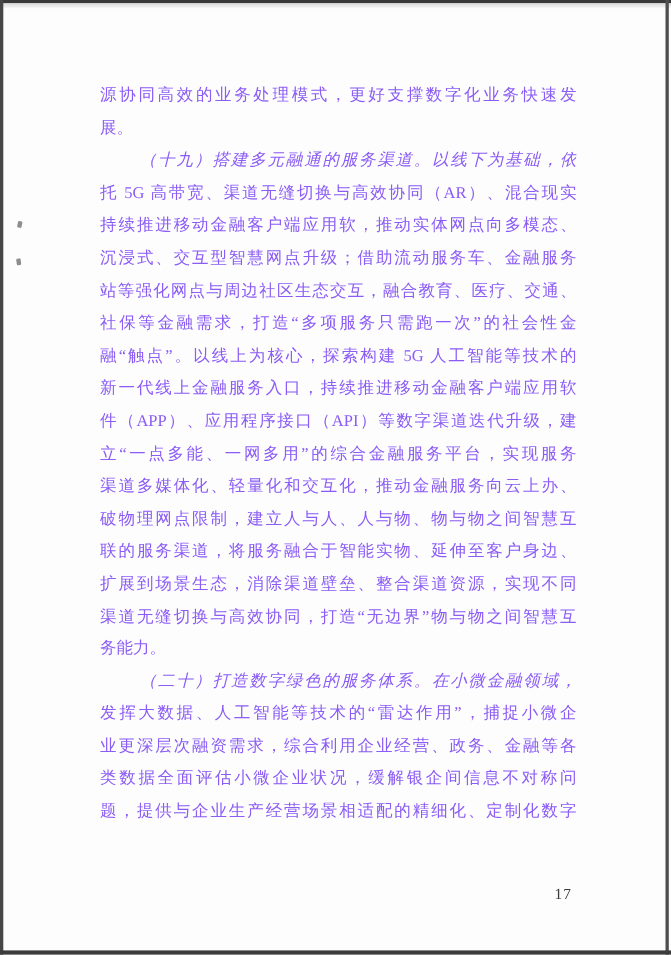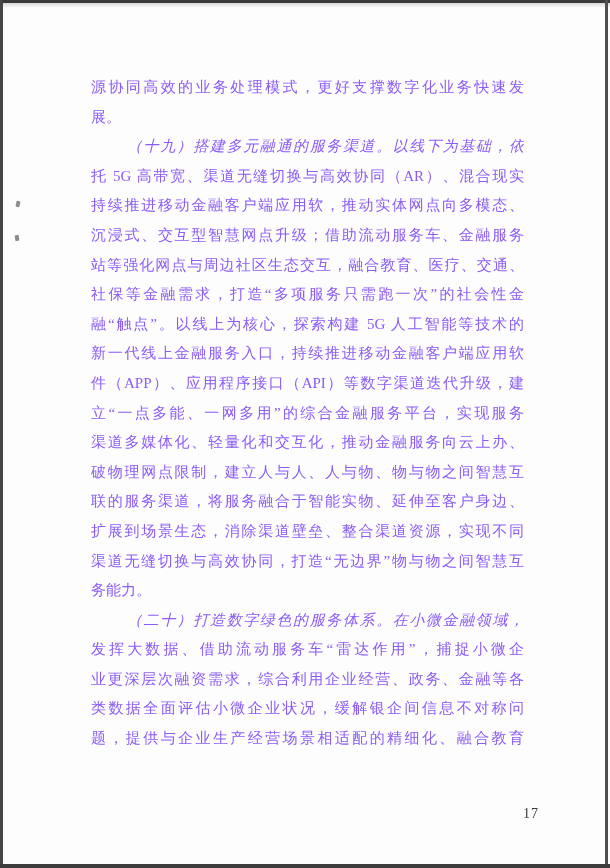--- a/index.html
+++ b/index.html
@@ -35,21 +35,20 @@
   }
   .line.short  { text-align-last: left; }
   .line.indent { text-indent: 36px; font-style: italic; }
 
   .page-number {
     position: absolute;
     left: 504px; top: 806px;
     font-size: 14px;
     color: #3a3a3a;
     letter-spacing: 1px;
-    margin-left: 19px;
   }
 
   
   .speck { position: absolute; background: #8d8d8d; border-radius: 1px; }
   .speck-1 { left: 16px; top: 201px; width: 4px; height: 6px; transform: rotate(12deg); }
   .speck-2 { left: 15px; top: 235px; width: 4px; height: 6px; transform: rotate(-8deg); }
 </style>
 </head>
 <body>
 
@@ -75,19 +74,19 @@
   <div class="line fill">新一代线上金融服务入口，持续推进移动金融客户端应用软</div>
   <div class="line fill">件（APP）、应用程序接口（API）等数字渠道迭代升级，建</div>
   <div class="line fill">立“一点多能、一网多用”的综合金融服务平台，实现服务</div>
   <div class="line fill">渠道多媒体化、轻量化和交互化，推动金融服务向云上办、</div>
   <div class="line fill">破物理网点限制，建立人与人、人与物、物与物之间智慧互</div>
   <div class="line fill">联的服务渠道，将服务融合于智能实物、延伸至客户身边、</div>
   <div class="line fill">扩展到场景生态，消除渠道壁垒、整合渠道资源，实现不同</div>
   <div class="line fill">渠道无缝切换与高效协同，打造“无边界”物与物之间智慧互</div>
   <div class="line short">务能力。</div>
   <div class="line indent fill">（二十）打造数字绿色的服务体系。在小微金融领域，</div>
-  <div class="line fill">发挥大数据、借助流动服务车“雷达作用”，捕捉小微企</div>
+  <div class="line fill">发挥大数据、人工智能等技术的“雷达作用”，捕捉小微企</div>
   <div class="line fill">业更深层次融资需求，综合利用企业经营、政务、金融等各</div>
   <div class="line fill">类数据全面评估小微企业状况，缓解银企间信息不对称问</div>
-  <div class="line fill">题，提供与企业生产经营场景相适配的精细化、融合教育</div>
+  <div class="line fill">题，提供与企业生产经营场景相适配的精细化、定制化数字</div>
 </div>
 
 <div class="page-number">17</div>
 
 </body></html>

